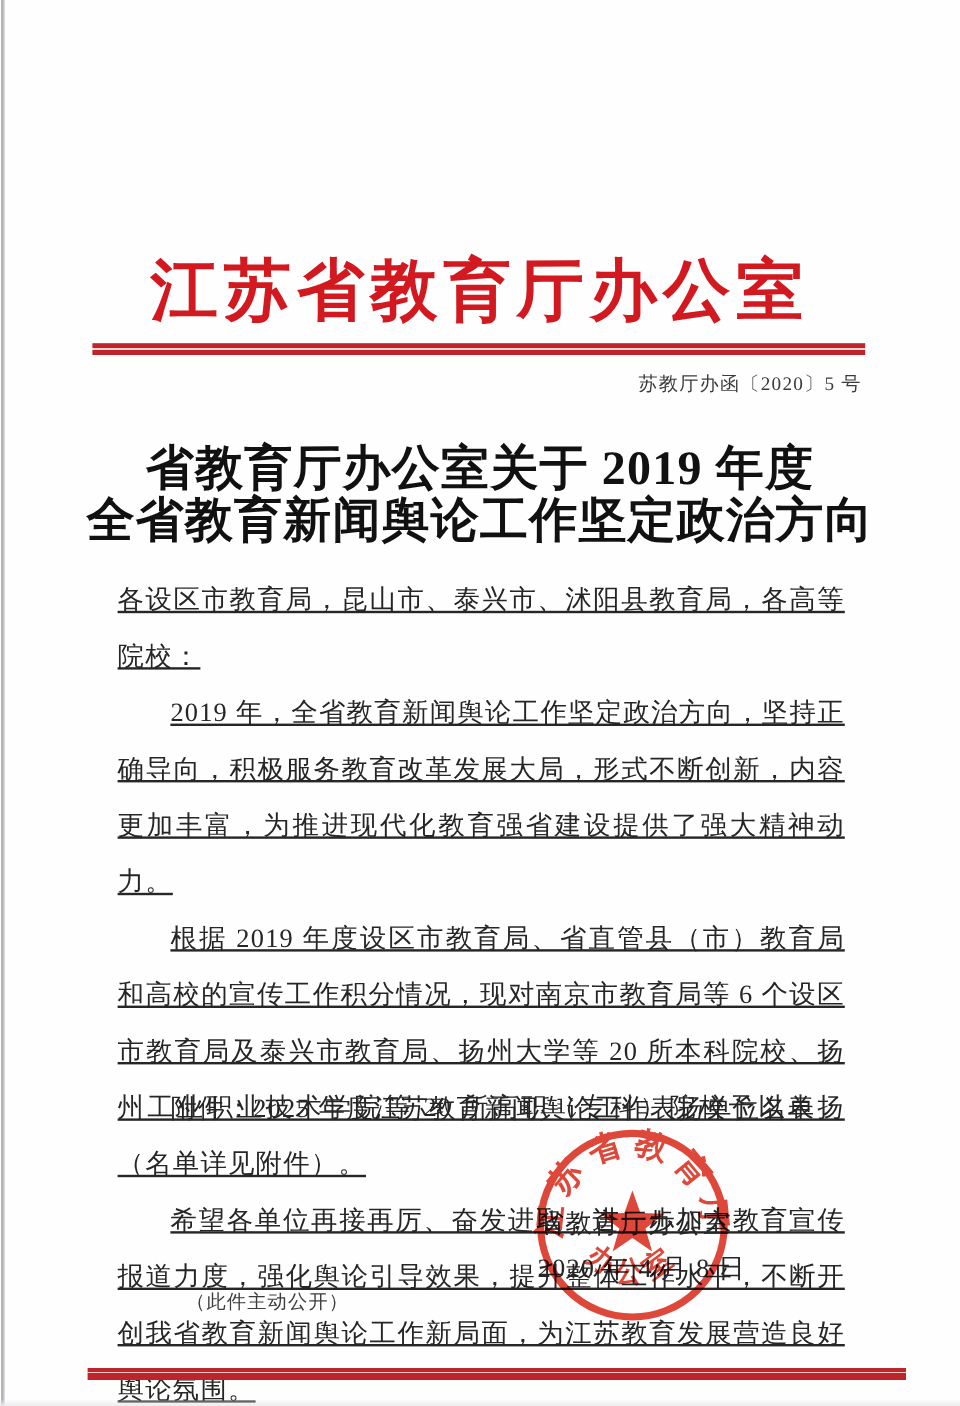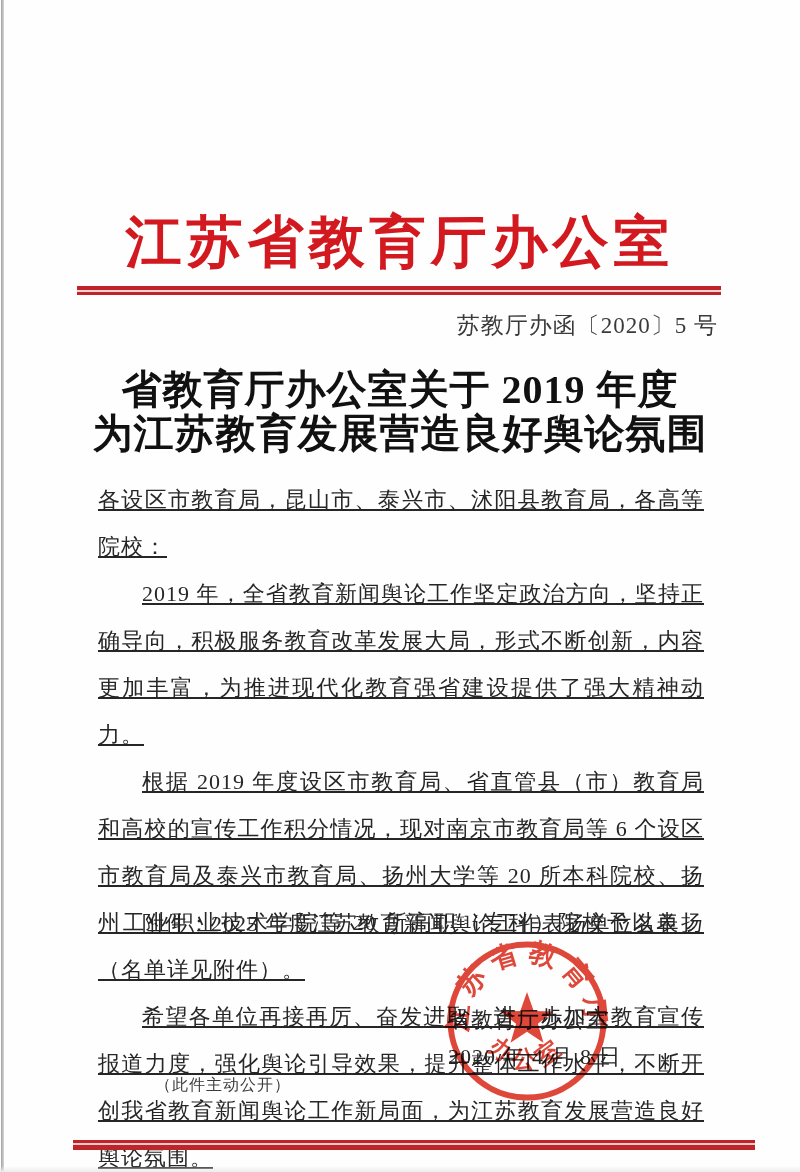--- a/index.html
+++ b/index.html
@@ -30,21 +30,21 @@
   .rule-top{
     position:absolute;left:77px;top:286px;width:644px;height:10px;
     background:linear-gradient(to bottom,
       #c0242b 0px,#c0242b 4px,
       #f2d3d4 4px,#f2d3d4 6px,
       #c0242b 6px,#c0242b 9.5px,
       transparent 9.5px);
   }
   .doc-number{
     position:absolute;right:82px;top:310px;
-    font-size:23px;letter-spacing:1px;
+    font-size:16px;letter-spacing:1px;
     color:#3a3a3a;
     white-space:nowrap;
   }
   .doc-title{
     position:absolute;left:0;top:368px;width:100%;
     text-align:center;
     font-size:40px;font-weight:bold;
     line-height:44px;letter-spacing:1px;
     color:#111;
   }
@@ -96,21 +96,21 @@
   <div class="scan-edge-left"></div>
 
   <div class="letterhead">江苏省教育厅办公室</div>
 
   <div class="rule-top"></div>
 
   <div class="doc-number">苏教厅办函〔2020〕5 号</div>
 
   <div class="doc-title">
     <div>省教育厅办公室关于 2019 年度</div>
-    <div>为江苏教育发展营造良好舆论氛围</div>
+    <div>全省教育新闻舆论工作坚定政治方向</div>
   </div>
 
   <div class="body-text">
     <p class="salutation">各设区市教育局，昆山市、泰兴市、沭阳县教育局，各高等院校：</p>
     <p>2019 年，全省教育新闻舆论工作坚定政治方向，坚持正确导向，积极服务教育改革发展大局，形式不断创新，内容更加丰富，为推进现代化教育强省建设提供了强大精神动力。</p>
     <p>根据 2019 年度设区市教育局、省直管县（市）教育局和高校的宣传工作积分情况，现对南京市教育局等 6 个设区市教育局及泰兴市教育局、扬州大学等 20 所本科院校、扬州工业职业技术学院等 20 所高职（专科）院校予以表扬（名单详见附件）。</p>
     <p>希望各单位再接再厉、奋发进取，进一步加大教育宣传报道力度，强化舆论引导效果，提升整体工作水平，不断开创我省教育新闻舆论工作新局面，为江苏教育发展营造良好舆论氛围。</p>
   </div>
 
   <div class="attachment-line">附件：2025 年度江苏教育新闻舆论工作表扬单位名单</div>

